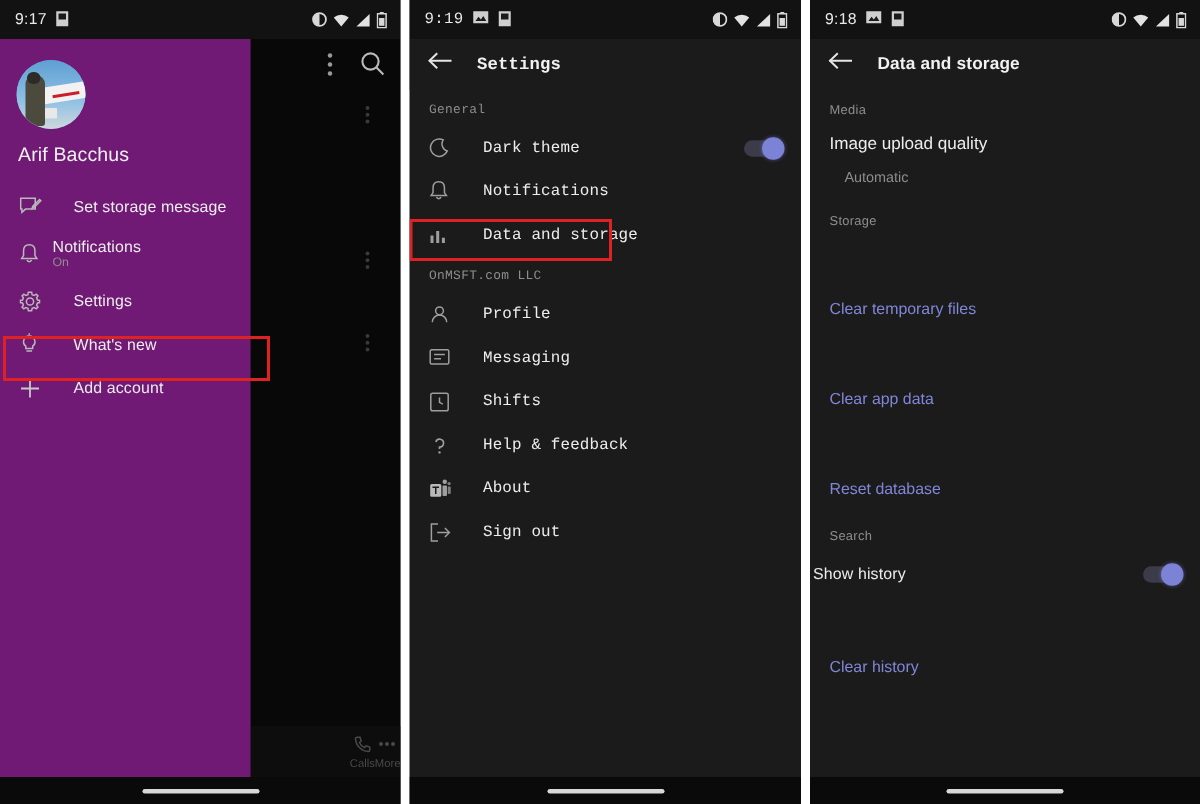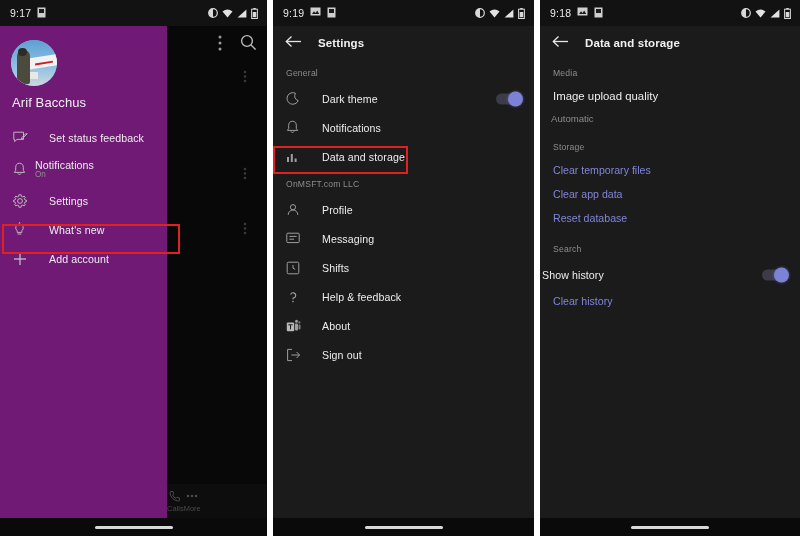--- a/index.html
+++ b/index.html
@@ -1,21 +1,21 @@
 <!DOCTYPE html>
 <html><head>
 <meta charset="utf-8">
 <style>
   html,body{margin:0;padding:0;background:#ffffff;}
   body{width:800px;height:536px;overflow:hidden;font-family:"Liberation Sans",sans-serif;}
 
   .screens{display:flex;width:800px;height:536px;background:#ffffff;}
   .phone{position:relative;height:536px;background:#1b1b1b;overflow:hidden;}
   .phone.p1{width:267px;}
-  .phone.p2{width:261px;margin-left:6px;}
+  .phone.p2{width:261px;margin-left:6px;font-family:Liberation Mono, monospace;}
   .phone.p3{width:260px;margin-left:6px;}
 
   
   .statusbar{height:26px;display:flex;align-items:center;justify-content:space-between;
              padding:0 9px 0 10px;background:#121212;box-sizing:border-box;}
   .sb-left{display:flex;align-items:flex-start;gap:6px;}
   .sb-time{color:#e9e9e9;font-size:10.5px;letter-spacing:.2px;}
   .sb-right{display:flex;align-items:center;gap:4px;}
   .sb-ic{display:block;}
 
@@ -42,28 +42,28 @@
   .scrim-dots{position:absolute;right:20px;}
   .avatar{width:46px;height:46px;border-radius:50%;margin:14px 0 0 11px;overflow:hidden;position:relative;background:#6ea8d8;}
   .av-sky{position:absolute;inset:0;background:linear-gradient(180deg,#5f9fd3 0%,#8dc0e4 58%,#cfd8dc 100%);}
   .av-plane{position:absolute;left:34%;top:34%;width:78%;height:24%;background:#f2f2f2;transform:rotate(-9deg);border-radius:2px;}
   .av-stripe{position:absolute;left:52%;top:47%;width:40%;height:5%;background:#c9202a;transform:rotate(-9deg);}
   .av-person{position:absolute;left:12%;top:22%;width:30%;height:74%;background:#4b4a3c;border-radius:6px 6px 2px 2px;}
   .av-head{position:absolute;left:16%;top:17%;width:18%;height:17%;background:#2c2b25;border-radius:50%;}
   .av-white{position:absolute;left:42%;top:70%;width:16%;height:14%;background:#e8e8e8;}
   .profile-name{color:#f0f0f0;font-size:13px;margin:9px 0 0 12px;letter-spacing:.1px;}
   .bottomnav{position:absolute;left:167px;right:0;bottom:18px;height:34px;display:flex;align-items:center;
-             justify-content:flex-start;z-index:2;background:#0d0d0d;}
+             justify-content:flex-end;z-index:2;background:#0d0d0d;}
   .bn-item{display:flex;flex-direction:column;align-items:center;gap:2px;}
   .bn-lbl{color:#4a4a4a;font-size:7.5px;}
   .navpill{position:absolute;left:50%;transform:translateX(-50%);bottom:7px;width:78px;height:3px;
            border-radius:2px;background:#d8d8d8;z-index:4;}
   .navbar-strip{position:absolute;left:0;right:0;bottom:0;height:18px;background:#0a0a0a;z-index:3;}
-  .linkrow{color:#8086d8;font-size:10.6px;padding:0 0 0 13px;height:24px;display:flex;align-items:center;}
-  .valuerow{color:#8c8c8c;font-size:9.6px;padding:0 0 0 11px;height:20px;display:flex;align-items:center;}
+  .linkrow{color:#8086d8;font-size:10.6px;padding:0 0 0 13px;height:24px;display:flex;align-items:center;margin-top:36px;}
+  .valuerow{color:#8c8c8c;font-size:9.6px;padding:0 0 0 23px;height:20px;display:flex;align-items:center;}
   .titlerow{color:#ededed;font-size:11.4px;padding:0 0 0 13px;height:24px;display:flex;align-items:center;}
 </style>
 </head>
 <body>
 
 <div class="screens">
 
   <div class="phone p1">
 
     <div class="statusbar">
@@ -153,21 +153,21 @@
       <div style="height:13px;"></div>
 
 
       <div class="row">
         <span class="ic">
           <svg width="15" height="14" viewBox="0 0 15 14">
               <path d="M0.8 1.2 H10.5 V8.4 H4 L1.6 10.6 V8.4 H0.8 Z" fill="none" stroke="#b9b9b9" stroke-width="1"></path>
               <path d="M8.8 6.6 L13.4 2 L14.2 2.8 L9.6 7.4 L8.4 7.8 Z" fill="none" stroke="#b9b9b9" stroke-width="1"></path>
             </svg>
         </span>
-        <span class="lbl">Set status feedback</span>
+        <span class="lbl">Set storage message</span>
       </div>
 
       <div class="row" style="height:34px;">
         <span class="ic">
           <svg width="13" height="15" viewBox="0 0 13 15">
               <path d="M6.5 1.2 C9 1.2 10.3 3 10.3 5.3 V8.4 L11.6 10.4 H1.4 L2.7 8.4 V5.3 C2.7 3 4 1.2 6.5 1.2 Z" fill="none" stroke="#b9b9b9" stroke-width="1"></path>
               <path d="M5 11.4 A1.6 1.6 0 0 0 8 11.4" fill="none" stroke="#b9b9b9" stroke-width="1"></path>
             </svg>
         </span>
         <span class="txtwrap">

